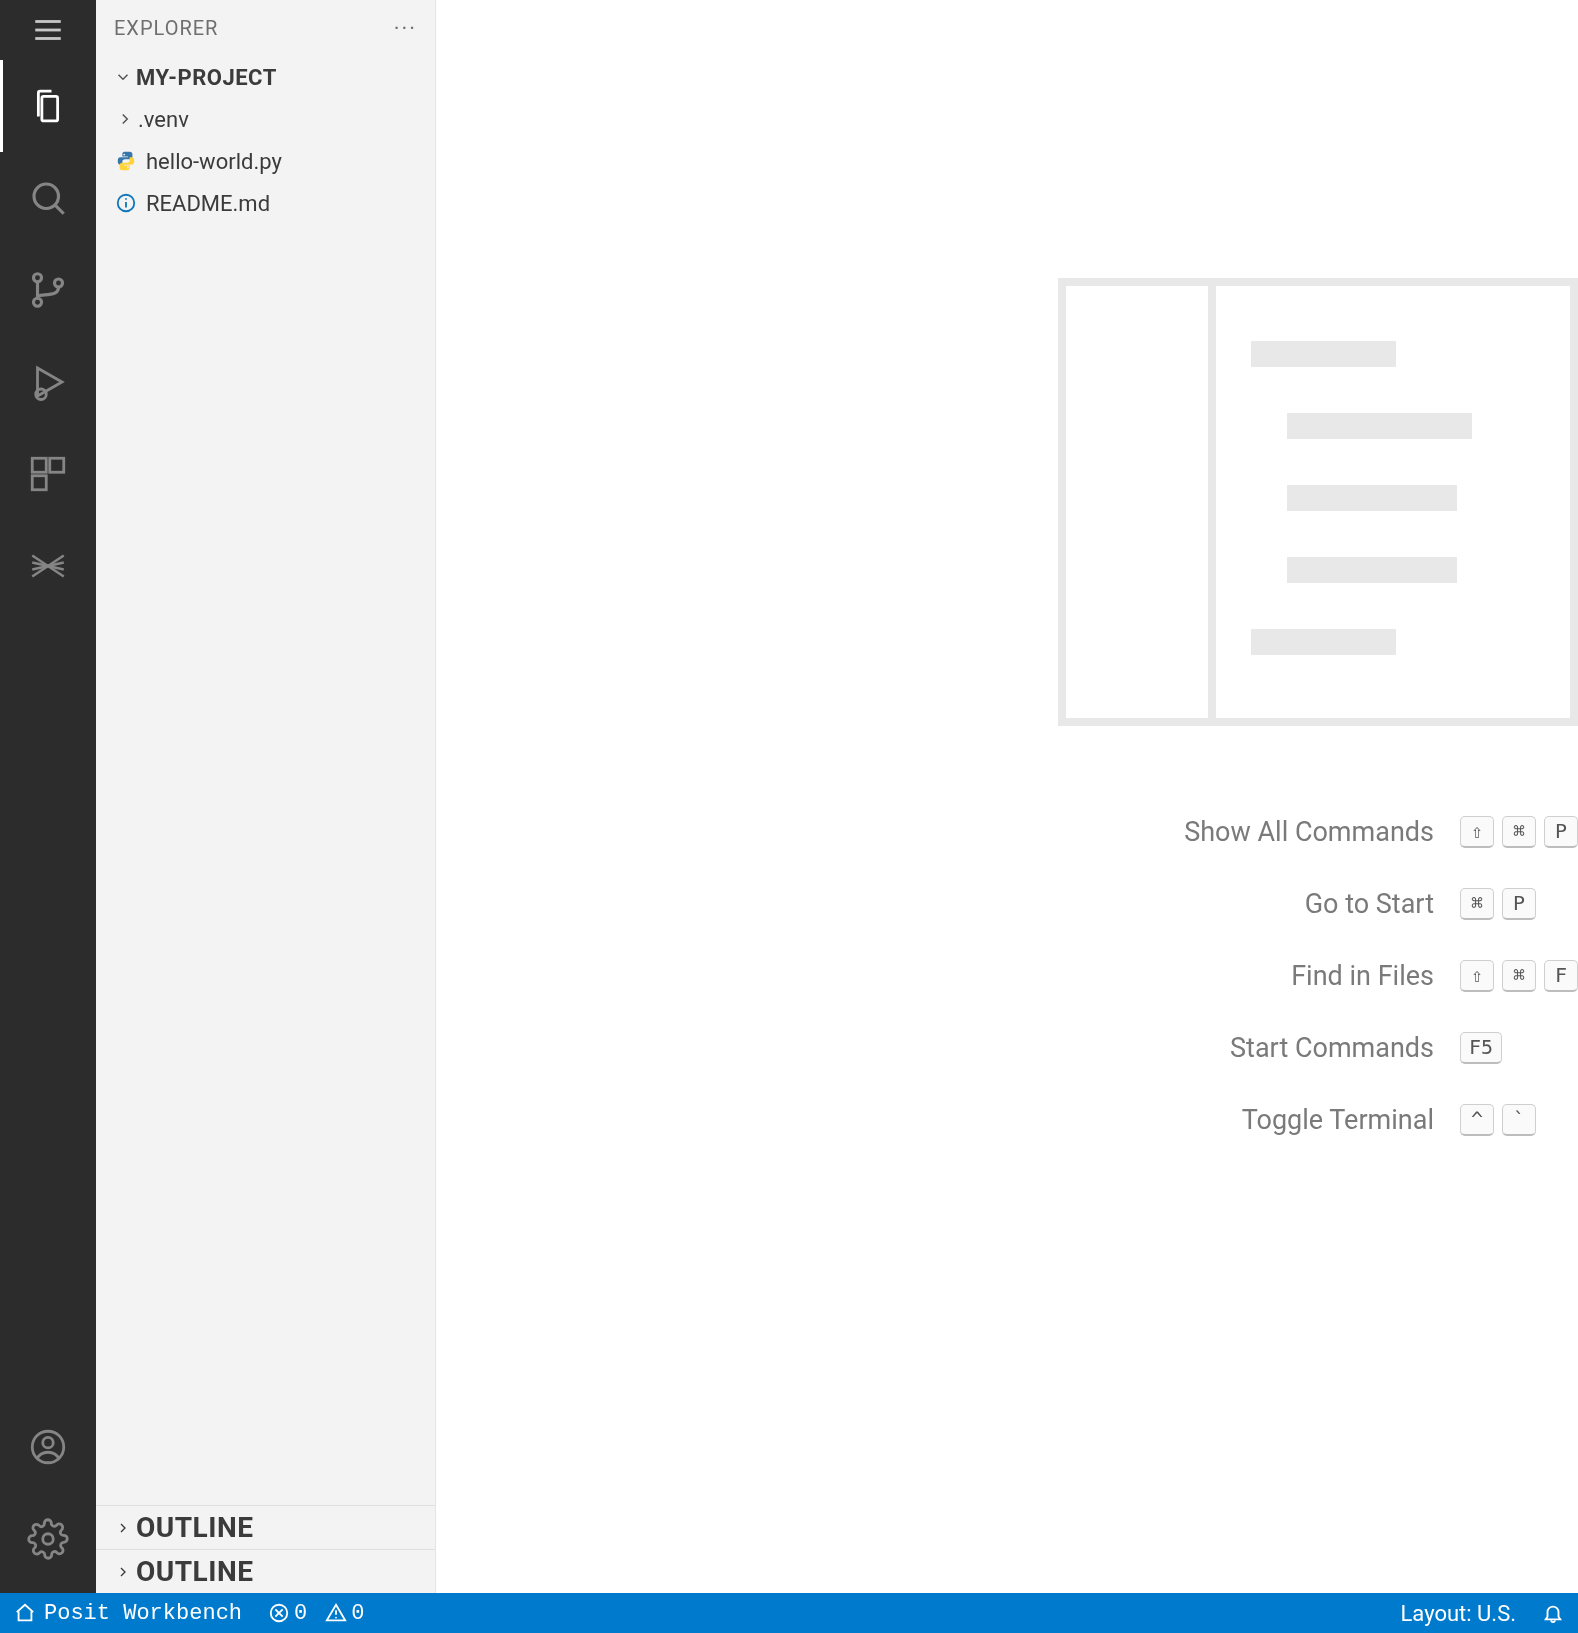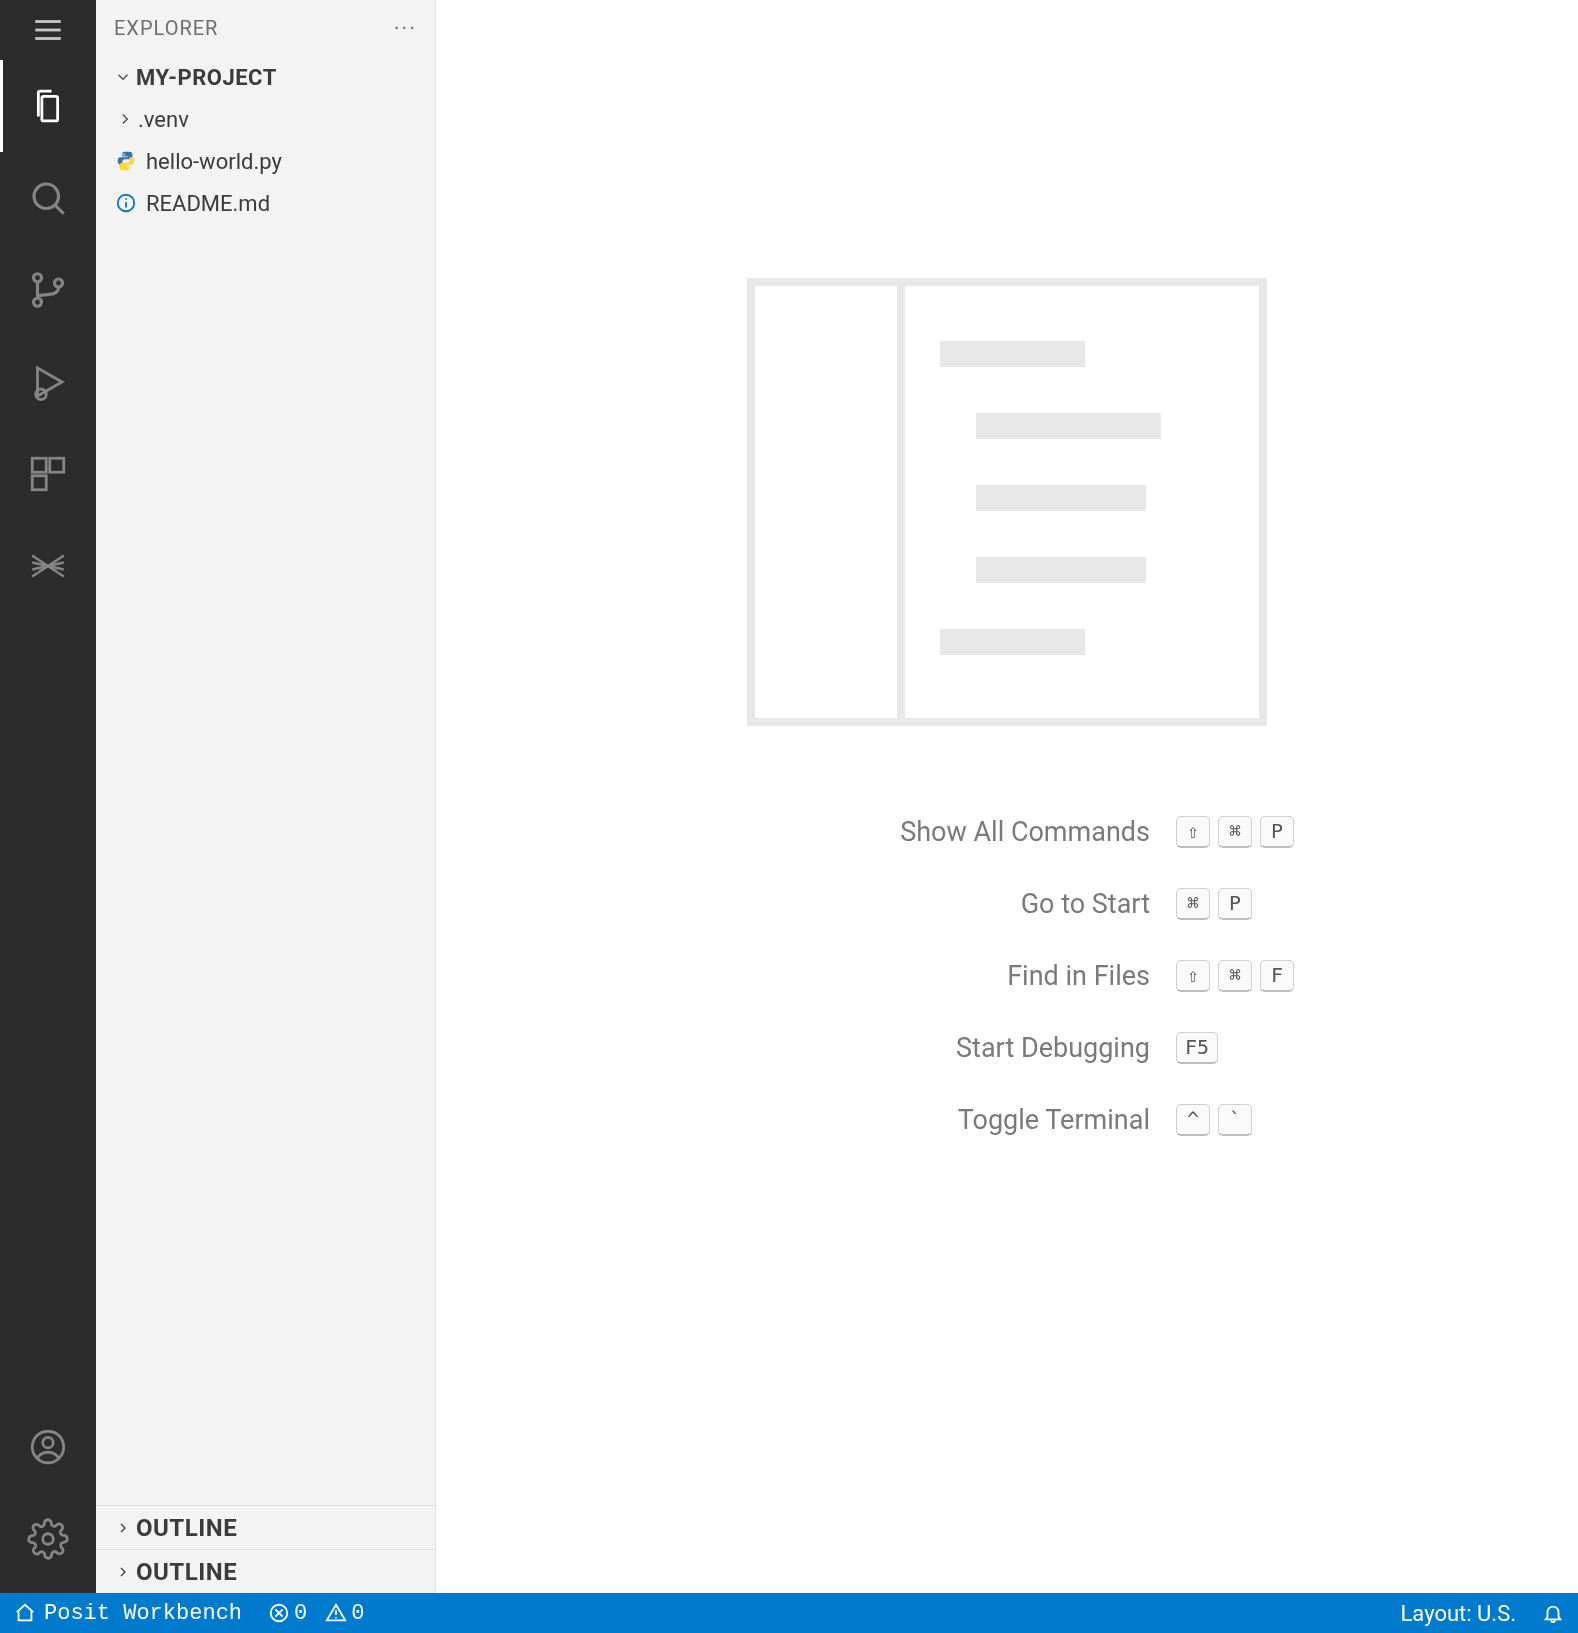--- a/index.html
+++ b/index.html
@@ -27,26 +27,26 @@
 
   .tree { flex: 1; overflow: auto; }
   .tree-row { display: flex; align-items: center; height: 42px; padding-left: 14px; font-size: 22px; color: #3b3b3b; cursor: pointer; }
   .tree-row.project { font-weight: 700; letter-spacing: .5px; }
   .tree-row .twisty { width: 26px; display:flex; align-items:center; justify-content:center; color:#555; }
   .tree-row .twisty svg{ width:18px; height:18px; }
   .tree-row.child { padding-left: 16px; text-align: right; }
   .tree-row .file-icon { width: 28px; display:flex; align-items:center; justify-content:center; margin-right: 6px; }
   .tree-row .file-icon svg{ width:22px; height:22px; }
 
-  .section-row { display:flex; align-items:center; height:44px; padding-left:14px; font-size:24px; font-weight:700; color:#3b3b3b; letter-spacing:.5px; border-top:1px solid #e0e0e0; cursor:pointer; }
+  .section-row { display:flex; align-items:center; height:44px; padding-left:14px; font-size:28px; font-weight:700; color:#3b3b3b; letter-spacing:.5px; border-top:1px solid #e0e0e0; cursor:pointer; }
   .section-row .twisty{ width:26px; display:flex; align-items:center; justify-content:center; }
   .section-row .twisty svg{ width:16px; height:16px; }
 
   
-  .editor { flex: 1; background: #ffffff; display: flex; flex-direction: column; align-items: center; justify-content: center; gap: 90px; padding-bottom: 180px; }
+  .editor { flex: 1; background: #ffffff; display: flex; flex-direction: column; align-items: flex-end; justify-content: center; gap: 90px; padding-bottom: 180px; }
 
   .placeholder-box { width: 520px; height: 448px; border: 8px solid #e8e8e8; display:flex; }
   .ph-left { width: 150px; border-right: 8px solid #e8e8e8; }
   .ph-right { flex:1; padding: 55px 40px 40px 35px; display:flex; flex-direction:column; gap: 46px; }
   .ph-bar { height: 26px; background:#e8e8e8; }
   .ph-bar.w1{ width:145px; }
   .ph-bar.w2{ width:185px; margin-left:36px; }
   .ph-bar.w3{ width:170px; margin-left:36px; }
   .ph-bar.w4{ width:170px; margin-left:36px; }
   .ph-bar.w5{ width:145px; }
@@ -232,21 +232,21 @@
       </div>
       <div class="shortcut-row">
         <span class="label">Find in Files</span>
         <span class="keys">
           <span class="key">⇧</span>
           <span class="key">⌘</span>
           <span class="key">F</span>
         </span>
       </div>
       <div class="shortcut-row">
-        <span class="label">Start Debugging</span>
+        <span class="label">Start Commands</span>
         <span class="keys">
           <span class="key">F5</span>
         </span>
       </div>
       <div class="shortcut-row">
         <span class="label">Toggle Terminal</span>
         <span class="keys">
           <span class="key">^</span>
           <span class="key">`</span>
         </span>

